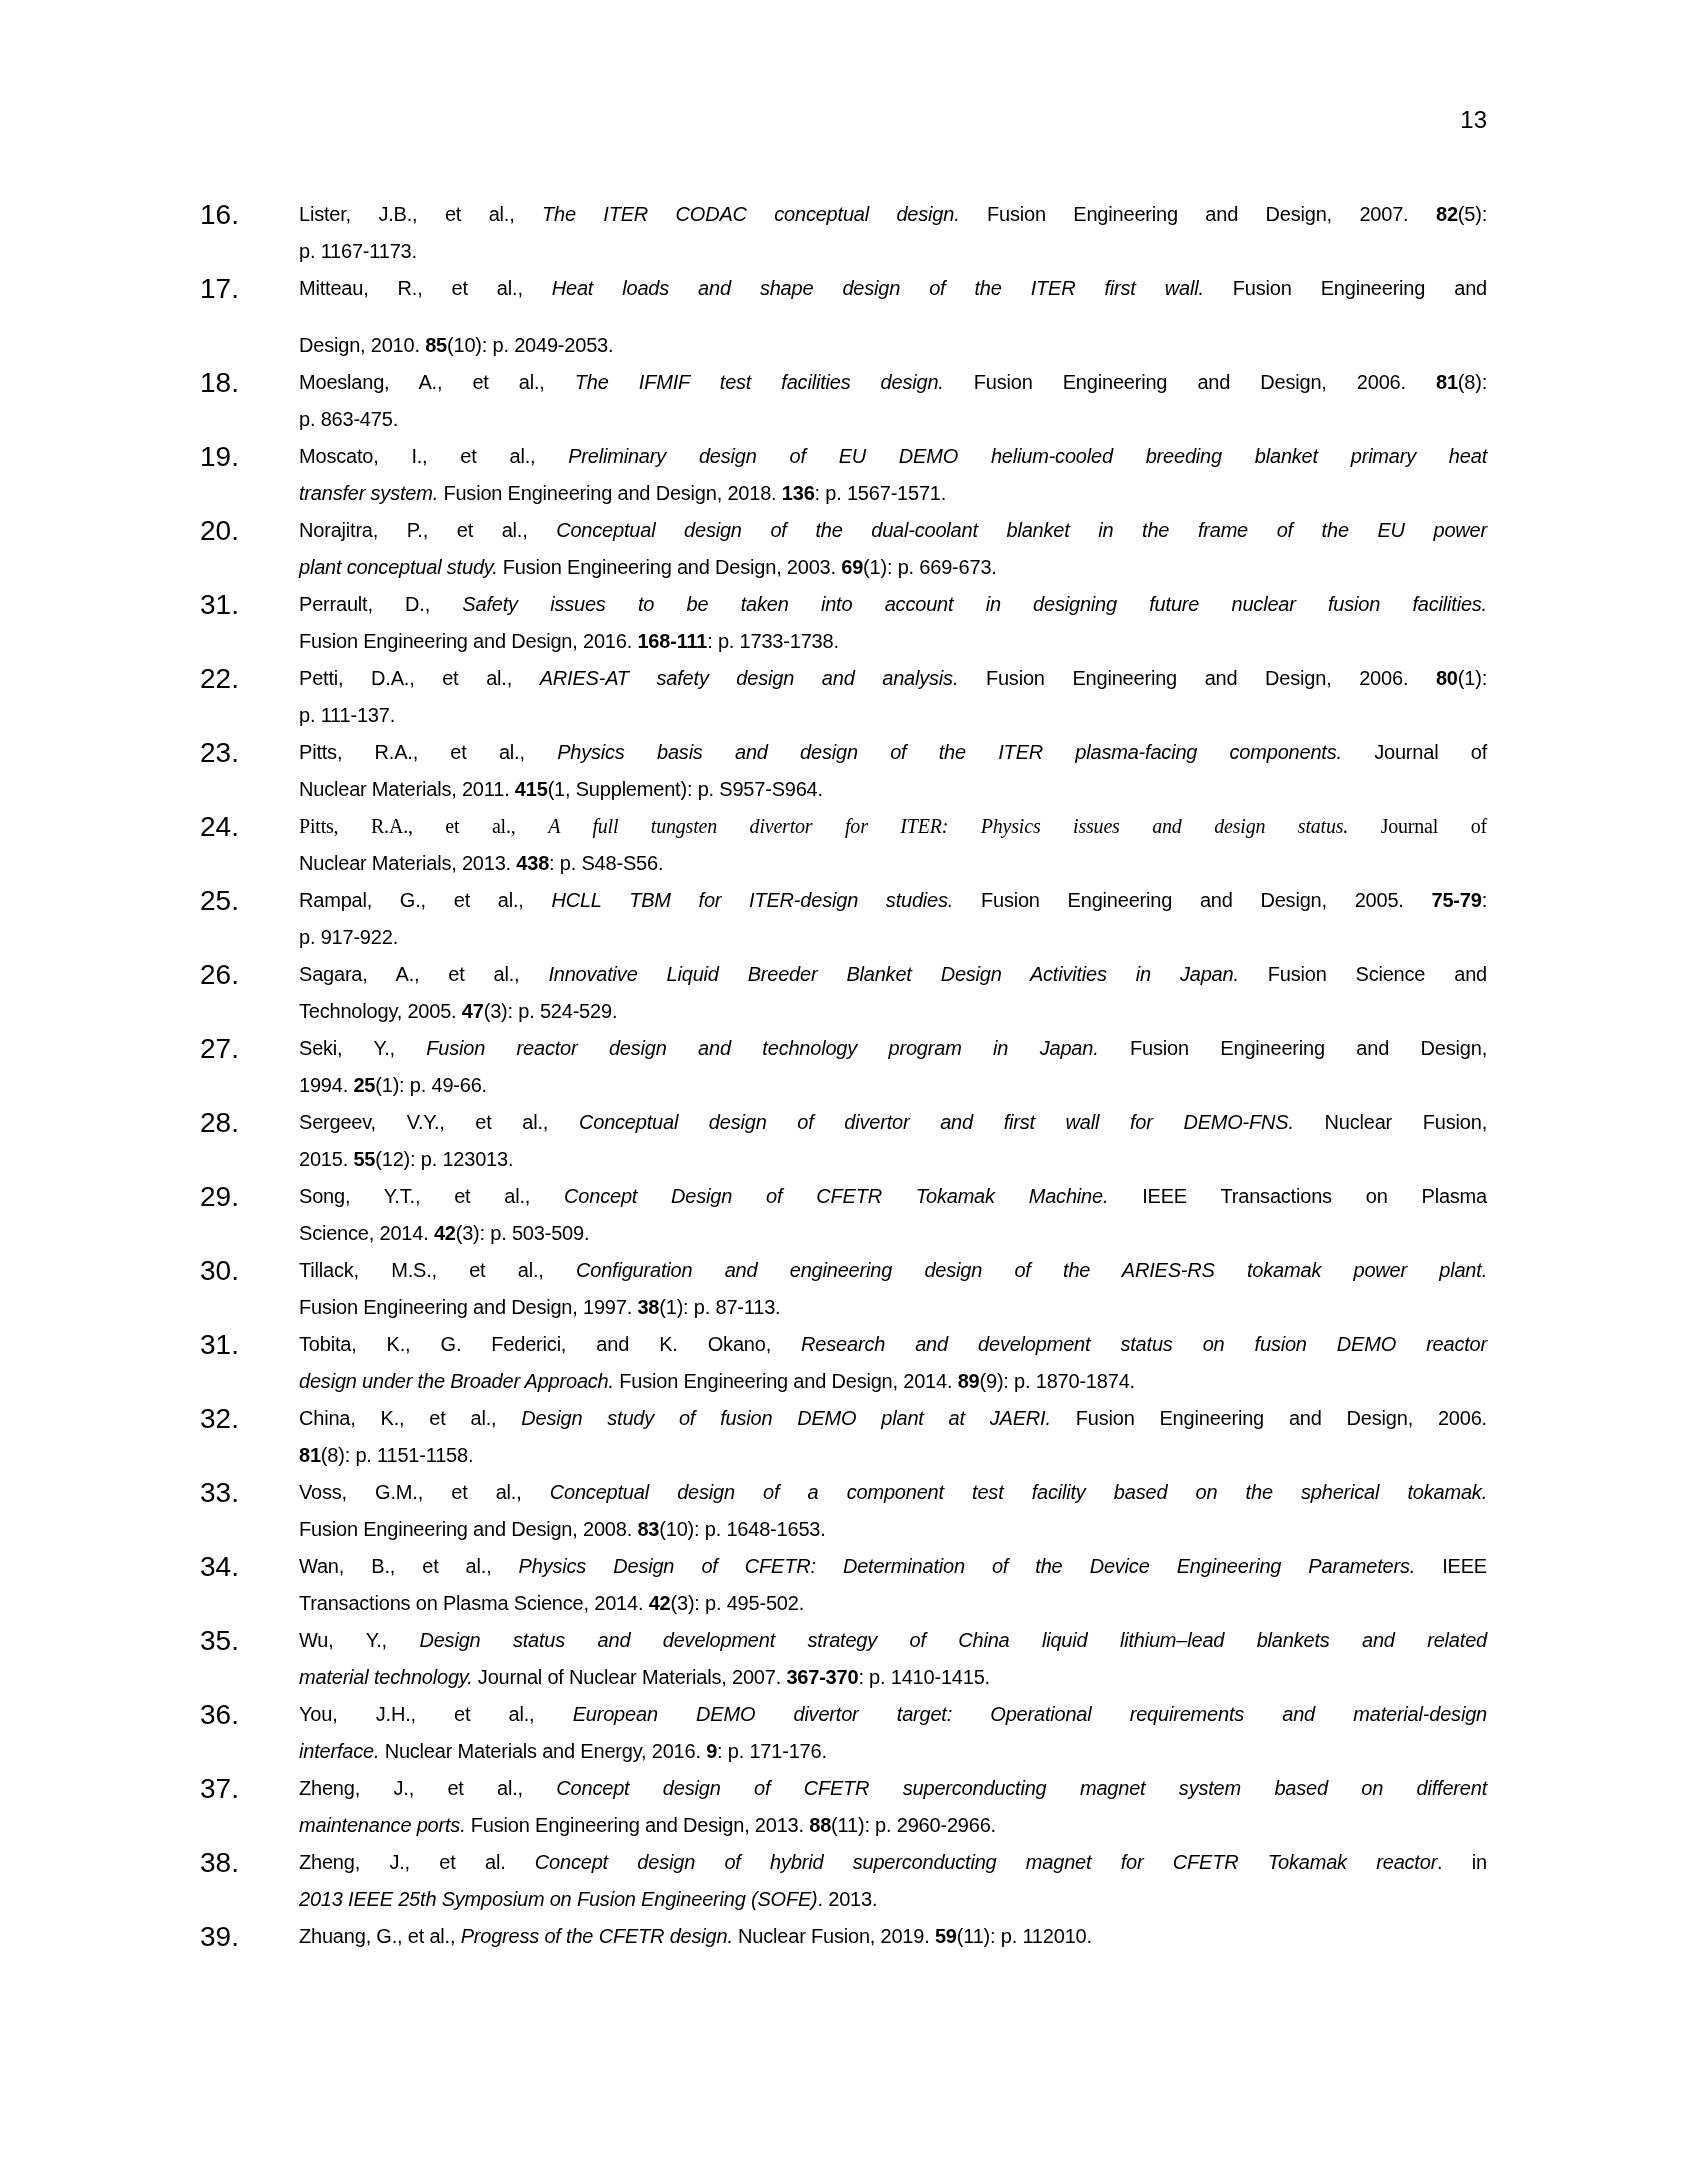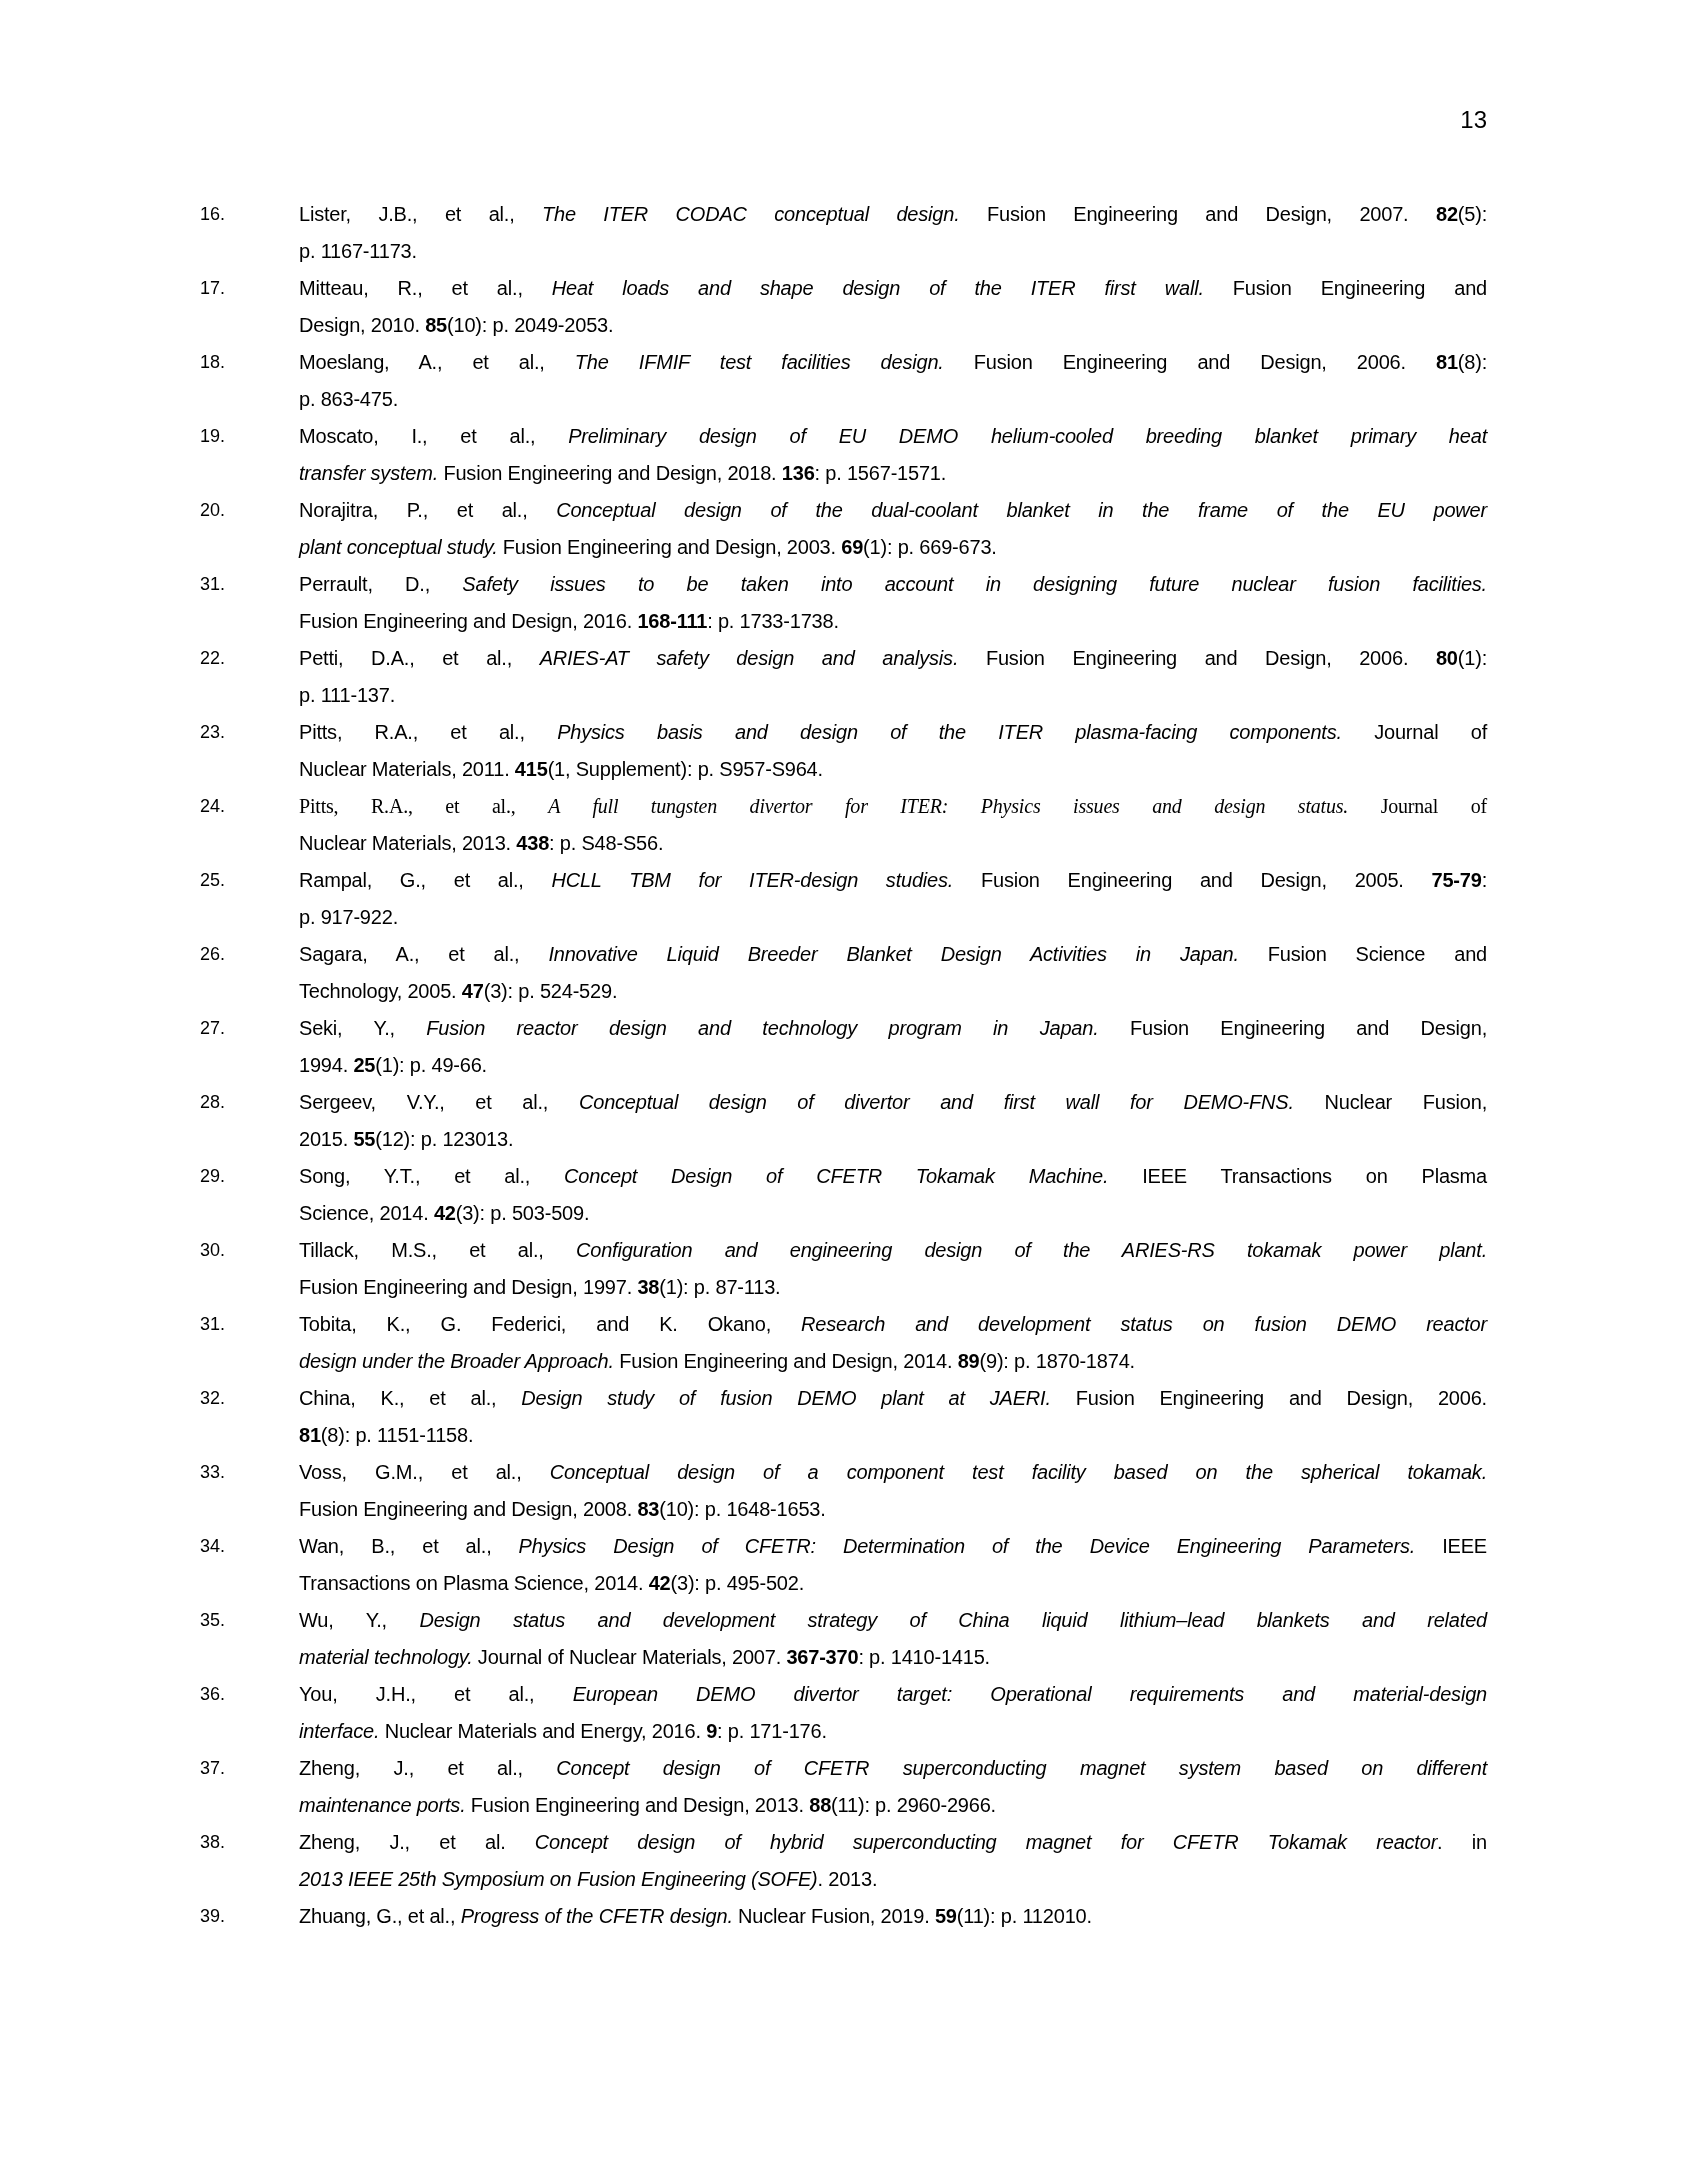--- a/index.html
+++ b/index.html
@@ -28,21 +28,21 @@
     left: 200px;
     width: 1287px;
   }
   .ref {
     position: relative;
   }
   .ref-num {
     position: absolute;
     left: 0;
     top: 0;
-    font-size: 18px;
+    font-size: 28px;
     line-height: 37px;
   }
   .ref-body {
     margin-left: 99px;
     width: 1188px;
   }
   .line {
     font-size: 20px;
     line-height: 37px;
     height: 37px;
@@ -70,21 +70,21 @@
       <span class="ref-num">16.</span>
       <div class="ref-body">
         <div class="line" style="white-space: normal;"><span class="seg-n">Lister, J.B., et al., </span><span class="seg-i">The ITER CODAC conceptual design.</span><span class="seg-n"> Fusion Engineering and Design, 2007. </span><span class="seg-b">82</span><span class="seg-n">(5):</span></div>
         <div class="line last" style="white-space: nowrap;"><span class="seg-n">p. 1167-1173.</span></div>
       </div>
     </div>
     <div class="ref">
       <span class="ref-num">17.</span>
       <div class="ref-body">
         <div class="line" style="white-space: normal;"><span class="seg-n">Mitteau, R., et al., </span><span class="seg-i">Heat loads and shape design of the ITER first wall.</span><span class="seg-n"> Fusion Engineering and</span></div>
-        <div class="line last" style="white-space: nowrap;"><span class="seg-n">Design, 2010. </span><span class="seg-b">85</span><span class="seg-n">(10): p. 2049-2053.</span></div>
+        <div class="line last" style="white-space: nowrap; margin-top: 20px;"><span class="seg-n">Design, 2010. </span><span class="seg-b">85</span><span class="seg-n">(10): p. 2049-2053.</span></div>
       </div>
     </div>
     <div class="ref">
       <span class="ref-num">18.</span>
       <div class="ref-body">
         <div class="line" style="white-space: normal;"><span class="seg-n">Moeslang, A., et al., </span><span class="seg-i">The IFMIF test facilities design.</span><span class="seg-n"> Fusion Engineering and Design, 2006. </span><span class="seg-b">81</span><span class="seg-n">(8):</span></div>
         <div class="line last" style="white-space: nowrap;"><span class="seg-n">p. 863-475.</span></div>
       </div>
     </div>
     <div class="ref">

